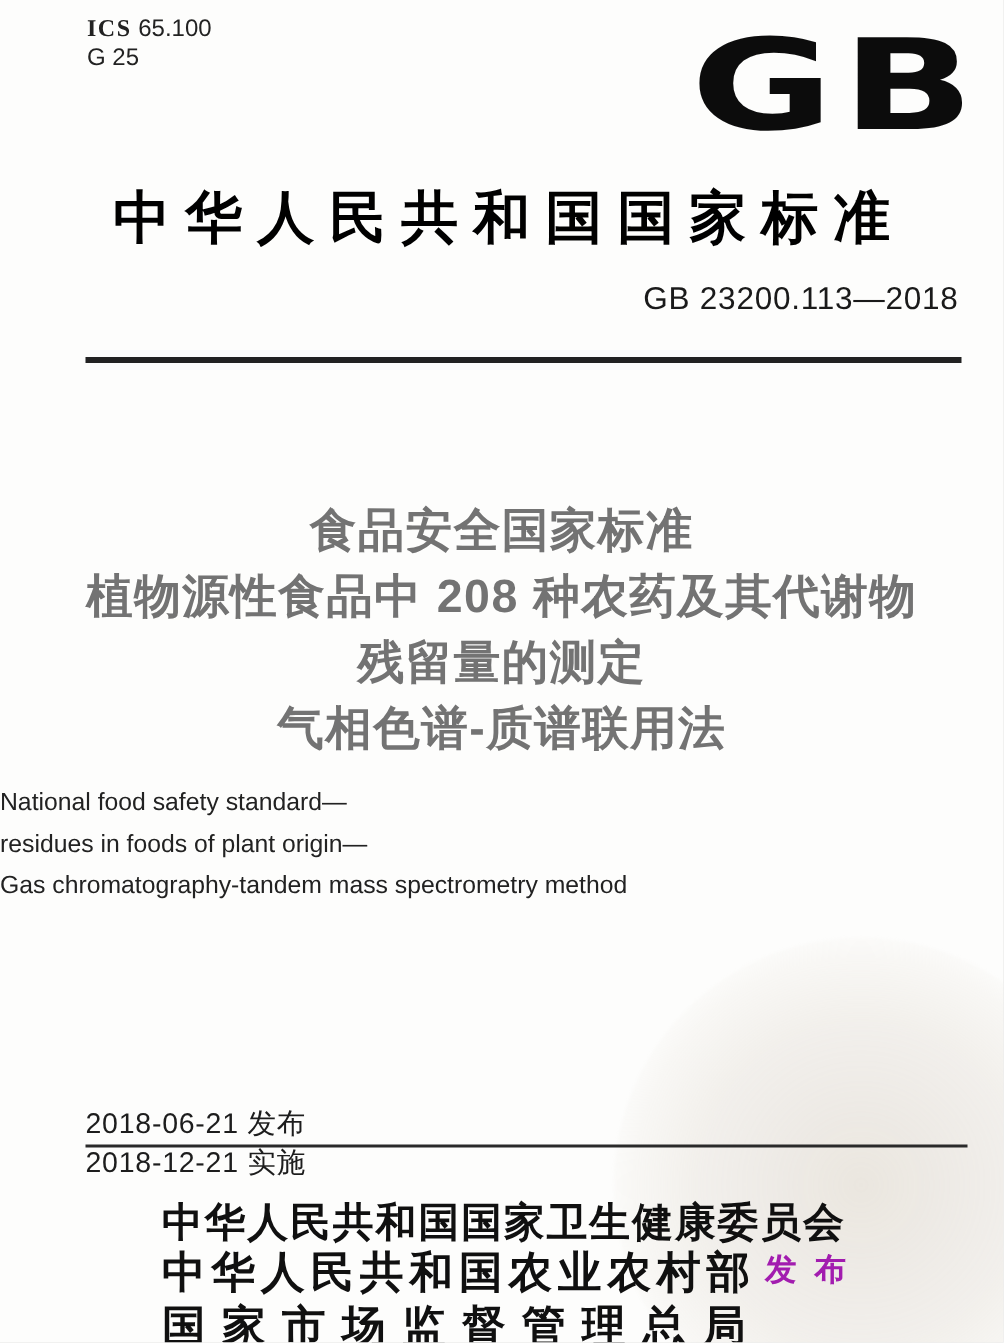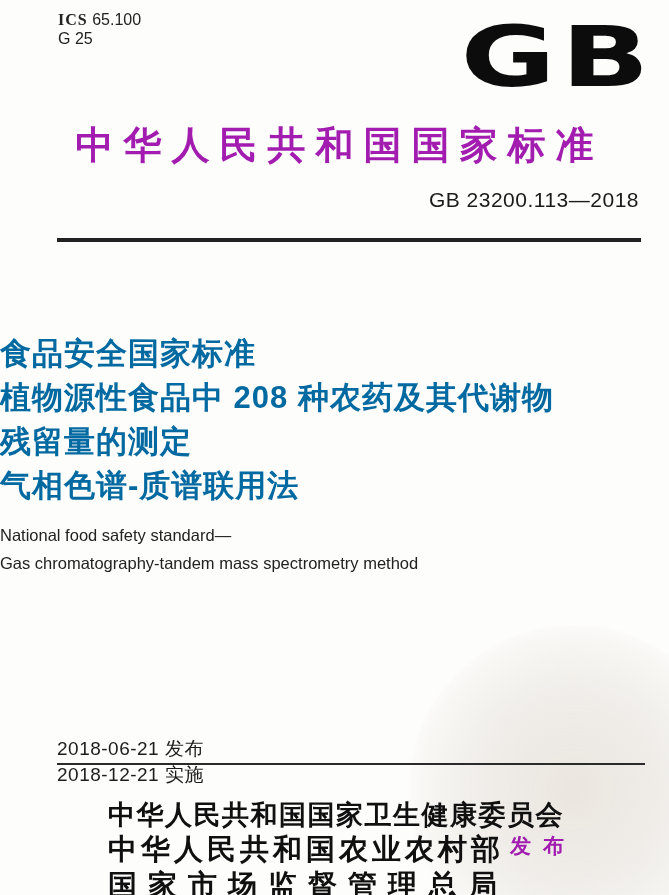--- a/index.html
+++ b/index.html
@@ -63,21 +63,21 @@
   .heading {
     position: absolute;
     left: 0;
     top: 120px;
     width: 100%;
     text-align: center;
     font-size: 38px;
     font-weight: bold;
     letter-spacing: 10px;
     text-indent: 10px;
-    color: #a21caf;
+    color: #000000;
     white-space: nowrap;
   }
   .std-number {
     position: absolute;
     right: 30px;
     top: 188px;
     font-size: 21px;
     letter-spacing: 0.5px;
     color: #1a1a1a;
   }
@@ -87,24 +87,25 @@
     right: 28px;
     top: 238px;
     height: 4px;
     background: #222;
   }
   .cn-title {
     position: absolute;
     left: 0;
     top: 332px;
     width: 100%;
+    text-align: center;
     font-size: 31px;
     font-weight: bold;
     line-height: 44px;
-    color: #0369a1;
+    color: #737373;
     letter-spacing: 1px;
   }
   .en-title {
     position: absolute;
     left: 0;
     top: 522px;
     width: 100%;
     text-align: left;
     font-size: 16.5px;
     line-height: 27.5px;
@@ -193,20 +194,21 @@
 
   <div class="cn-title">
     <div>食品安全国家标准</div>
     <div>植物源性食品中 208 种农药及其代谢物</div>
     <div>残留量的测定</div>
     <div>气相色谱-质谱联用法</div>
   </div>
 
   <div class="en-title">
     <div>National food safety standard—</div>
+    <div>residues in foods of plant origin—</div>
     <div>Gas chromatography-tandem mass spectrometry method</div>
   </div>
 
   <div class="dates-row">
     <span>2018-06-21 发布</span>
     <span>2018-12-21 实施</span>
   </div>
 
   <div class="rule-dates"></div>
 

